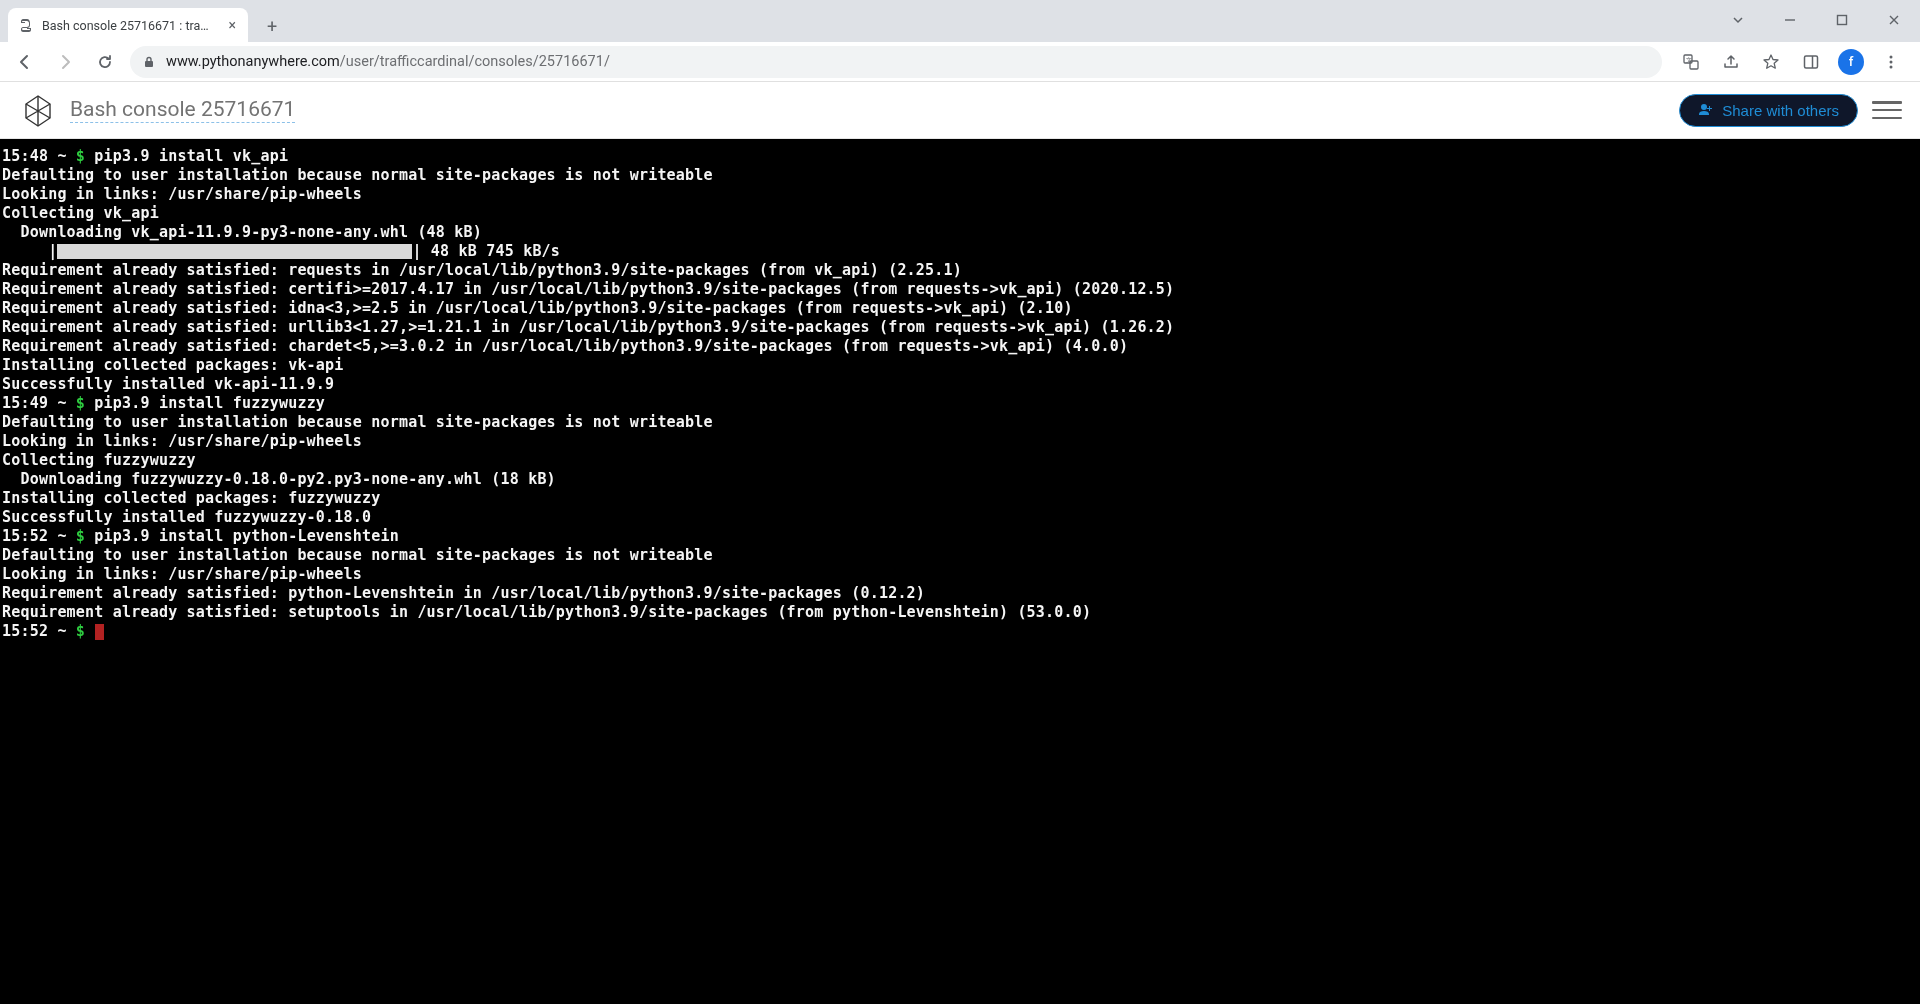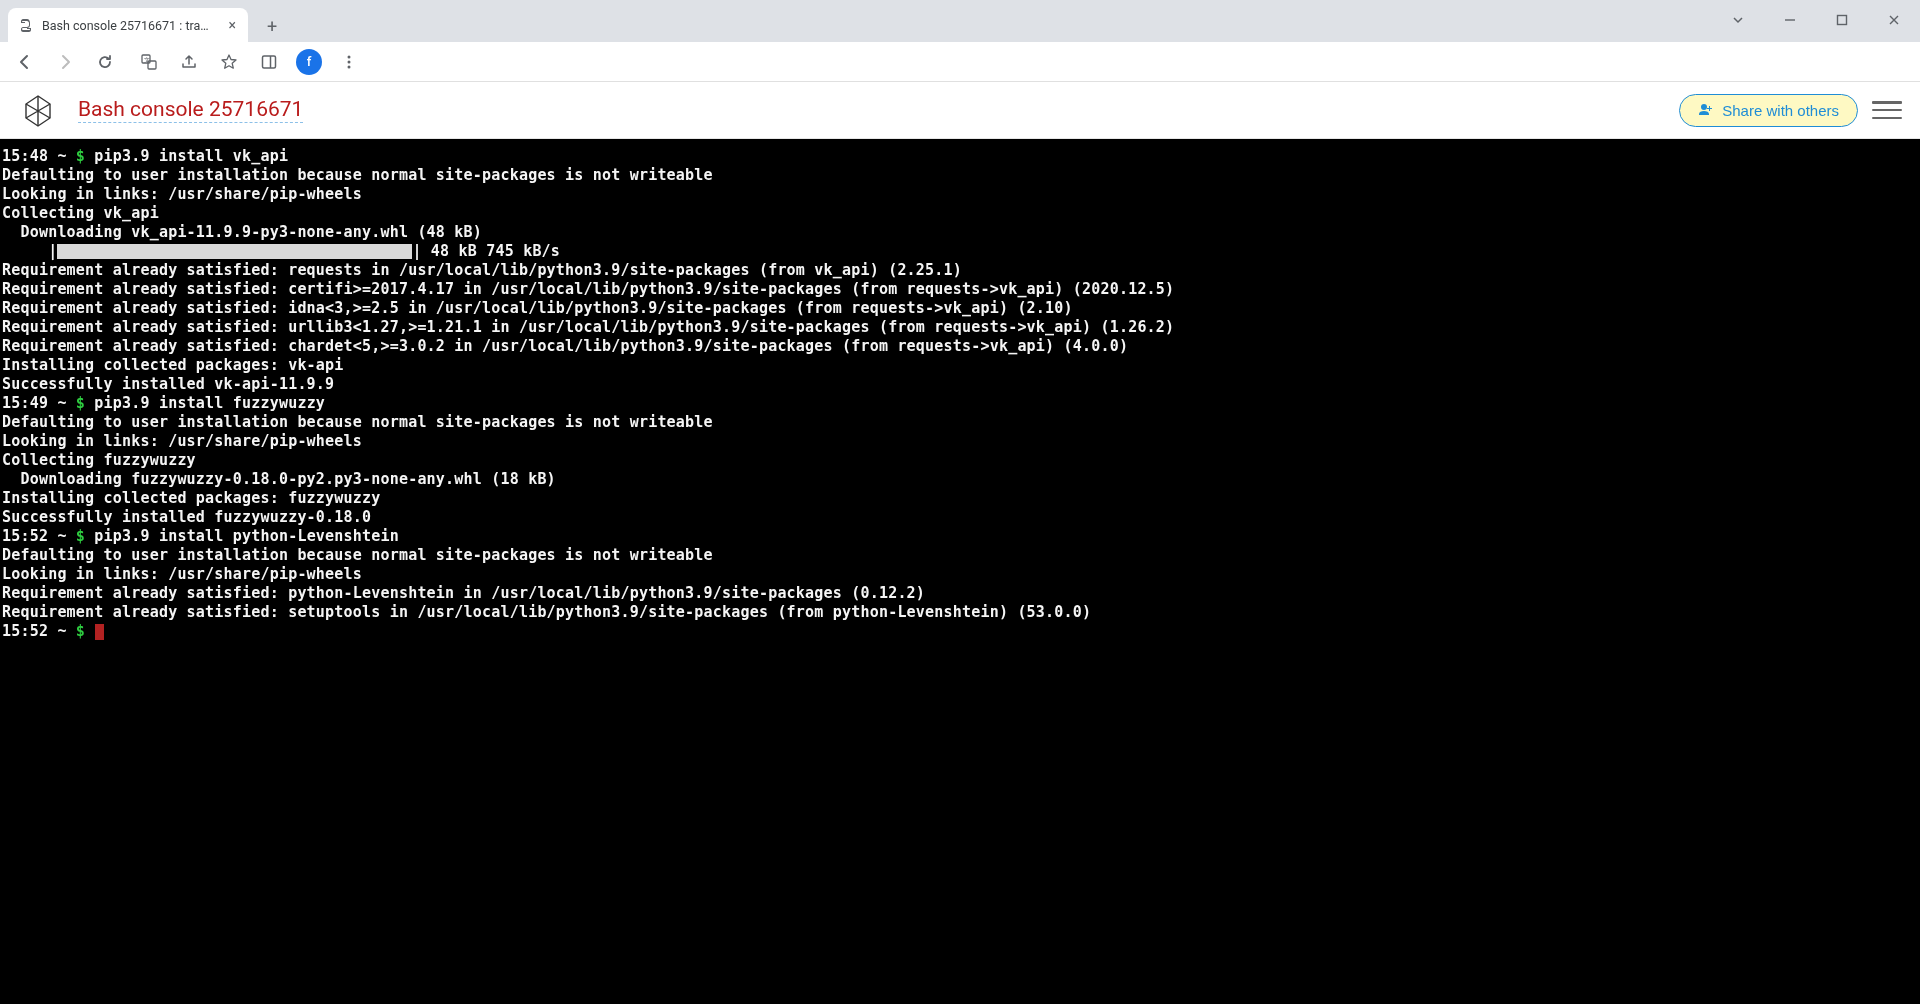--- a/index.html
+++ b/index.html
@@ -26,23 +26,23 @@
   .omnibox .host { color: #202124; }
   .omnibox .path { color: #6d6f72; }
   .right-icons { display: flex; align-items: center; gap: 14px; padding: 0 6px; }
   .right-icons .ic { width: 26px; height: 26px; display: flex; align-items: center; justify-content: center; color: #5f6368; }
   .avatar { width: 26px; height: 26px; border-radius: 50%; background: #1a73e8; color: #fff; display: flex; align-items: center; justify-content: center; font-size: 13px; font-weight: 500; }
 
   
   .page-header { display: flex; align-items: center; justify-content: space-between; padding: 10px 18px; border-bottom: 1px solid #e6e6e6; }
   .header-left { display: flex; align-items: center; gap: 12px; }
   .pa-logo { width: 40px; height: 36px; }
-  .page-title { font-size: 21px; color: #b91c1c; border-bottom: 1px dashed #8cc0e8; padding-bottom: 1px; margin-left: 8px; }
+  .page-title { font-size: 21px; color: #737373; border-bottom: 1px dashed #8cc0e8; padding-bottom: 1px; }
   .header-right { display: flex; align-items: center; gap: 14px; }
-  .share-btn { display: flex; align-items: center; gap: 8px; border: 1.5px solid #1f8dd6; color: #1f8dd6; background: #fef9c3; border-radius: 20px; padding: 7px 18px; font-size: 15px; cursor: pointer; }
+  .share-btn { display: flex; align-items: center; gap: 8px; border: 1.5px solid #1f8dd6; color: #1f8dd6; background: #0f172a; border-radius: 20px; padding: 7px 18px; font-size: 15px; cursor: pointer; }
   .share-btn svg { width: 16px; height: 16px; }
   .hamburger { width: 30px; height: 24px; display: flex; flex-direction: column; justify-content: space-between; cursor: pointer; padding: 3px 0; }
   .hamburger span { display: block; height: 2.5px; background: #666; border-radius: 1px; }
 
   
   .terminal { background: #000; color: #f5f5f5; font-family: "DejaVu Sans Mono", "Menlo", "Consolas", monospace; font-size: 15px; line-height: 19px; padding: 8px 2px 2px 2px; height: calc(1006px - 42px - 40px - 59px); overflow: hidden; white-space: pre; font-weight: 600; letter-spacing: 0.2px; }
   .prompt-time { color: #f5f5f5; }
   .prompt-dollar { color: #2ecc40; }
   .cmd { color: #f5f5f5; }
   .cursor { display: inline-block; width: 9px; height: 16px; background: #b22222; vertical-align: text-bottom; margin-left: 1px; }
@@ -98,20 +98,29 @@
     <div class="nav-btn disabled">
         <svg width="18" height="18" viewBox="0 0 18 18">
           <path d="M7 3l6 6-6 6" stroke="#bdbdbd" stroke-width="2" fill="none" stroke-linecap="round" stroke-linejoin="round"></path>
         </svg>
       </div>
     <div class="nav-btn">
         <svg width="18" height="18" viewBox="0 0 18 18">
           <path d="M14 9a5 5 0 1 1-1.5-3.5M14 3v3h-3" stroke="#5f6368" stroke-width="1.8" fill="none" stroke-linecap="round" stroke-linejoin="round"></path>
         </svg>
       </div>
+    <div class="omnibox">
+      <span class="lock">
+          <svg width="14" height="14" viewBox="0 0 14 14">
+            <rect x="3" y="6" width="8" height="6" rx="1" fill="#5f6368"></rect>
+            <path d="M5 6V4.5a2 2 0 0 1 4 0V6" stroke="#5f6368" stroke-width="1.4" fill="none"></path>
+          </svg>
+        </span>
+      <span class="url-text"><span class="host">www.pythonanywhere.com</span><span class="path">/user/trafficcardinal/consoles/25716671/</span></span>
+    </div>
     <div class="right-icons">
       <div class="ic">
           <svg width="18" height="18" viewBox="0 0 18 18">
             <rect x="2" y="2" width="8" height="8" rx="1" stroke="#5f6368" stroke-width="1.3" fill="none"></rect>
             <rect x="8" y="8" width="8" height="8" rx="1" stroke="#5f6368" stroke-width="1.3" fill="none"></rect>
             <text x="4" y="8.5" font-size="6" fill="#5f6368">文</text>
           </svg>
         </div>
       <div class="ic">
           <svg width="18" height="18" viewBox="0 0 18 18">

